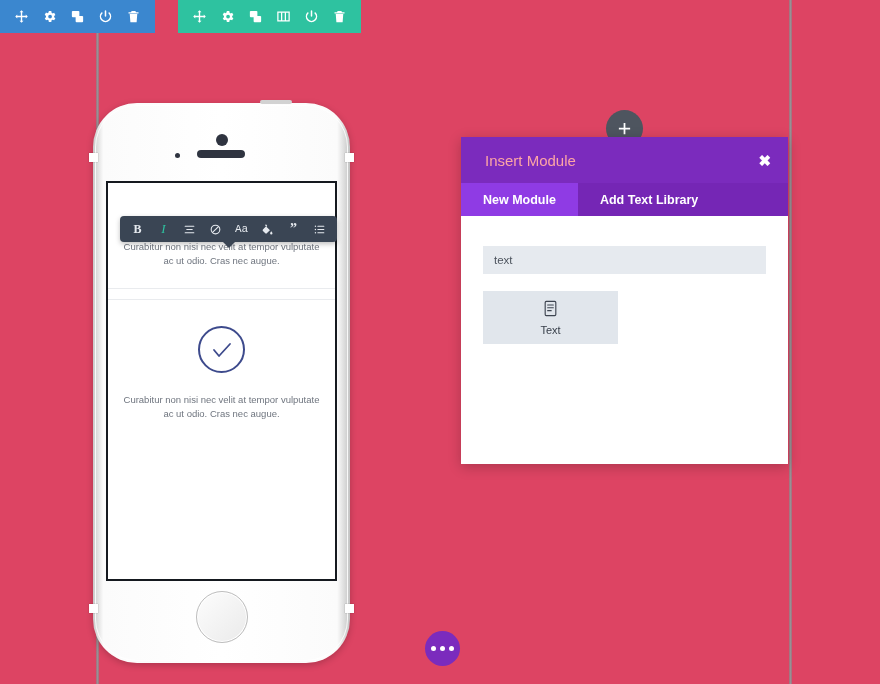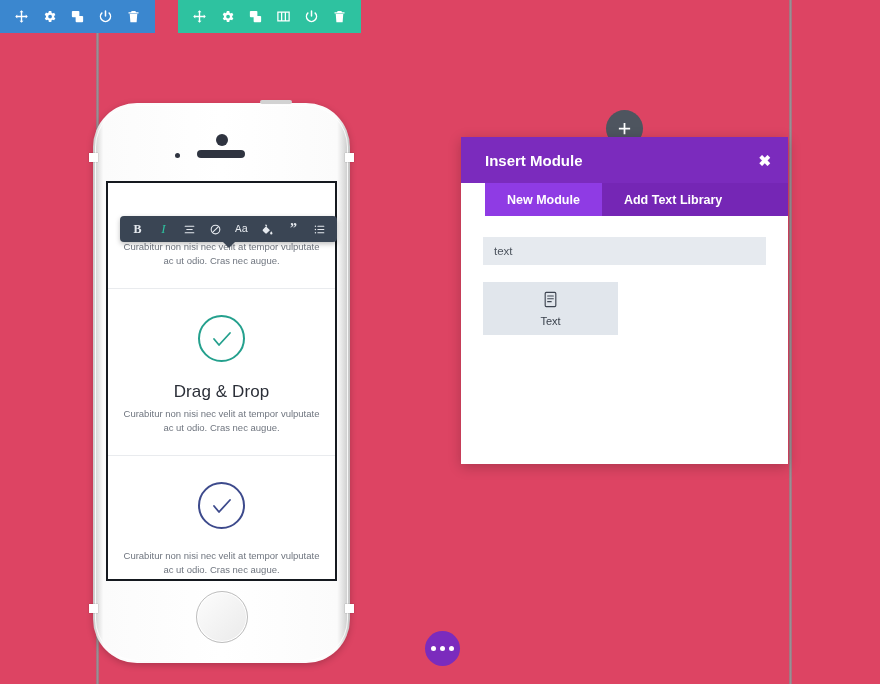--- a/index.html
+++ b/index.html
@@ -202,50 +202,49 @@
   }
   .modal-head {
     height: 46px;
     background: #7b2bbd;
     display: flex;
     align-items: center;
     justify-content: space-between;
     padding: 0 17px 0 24px;
   }
   .modal-title {
-    color: #ffffff;
+    color: #fca5a5;
     font-size: 15px;
-    font-weight: bold;
+    font-weight: normal;
   }
   .modal-close {
     color: #ffffff;
     font-size: 15px;
     font-weight: bold;
     cursor: pointer;
     line-height: 1;
   }
   .modal-tabs {
     height: 33px;
     background: #7526b5;
     display: flex;
-    margin-left: 24px;
   }
   .tab {
     display: flex;
     align-items: center;
     padding: 0 22px;
     color: #ffffff;
     font-size: 12.5px;
     font-weight: bold;
     cursor: pointer;
   }
   .tab.active { background: #8f3be4; }
   .modal-body {
     flex: 1;
-    padding: 21px 22px;
+    padding: 30px 22px;
     background: #ffffff;
   }
   #module-search {
     width: 100%;
     height: 28px;
     background: #e6eaef;
     border: none;
     outline: none;
     padding: 0 11px;
     font-size: 11.5px;
@@ -383,29 +382,20 @@
     <div class="handle br"></div>
 
     <div id="screen">
 
       <div class="blk" style="padding-top:32px;">
         <h3>Click &amp; Type</h3>
         <p>Curabitur non nisi nec velit at tempor vulputate ac ut odio. Cras nec augue.</p>
       </div>
       <div class="divider"></div>
 
-      <div class="blk">
-        <div class="circle-icon teal">
-          <svg width="24" height="24" viewBox="0 0 24 24" fill="none" stroke="currentColor" stroke-width="1.8" stroke-linecap="round" stroke-linejoin="round">
-              <path d="M4 12l5 6 11-12"></path>
-            </svg>
-        </div>
-        <h3>Drag &amp; Drop</h3>
-        <p>Curabitur non nisi nec velit at tempor vulputate ac ut odio. Cras nec augue.</p>
-      </div>
       <div class="divider"></div>
 
       <div class="blk">
         <div class="circle-icon navy">
           <svg width="24" height="24" viewBox="0 0 24 24" fill="none" stroke="currentColor" stroke-width="1.8" stroke-linecap="round" stroke-linejoin="round">
               <path d="M4 12l5 6 11-12"></path>
             </svg>
         </div>
         <p>Curabitur non nisi nec velit at tempor vulputate ac ut odio. Cras nec augue.</p>
       </div>

